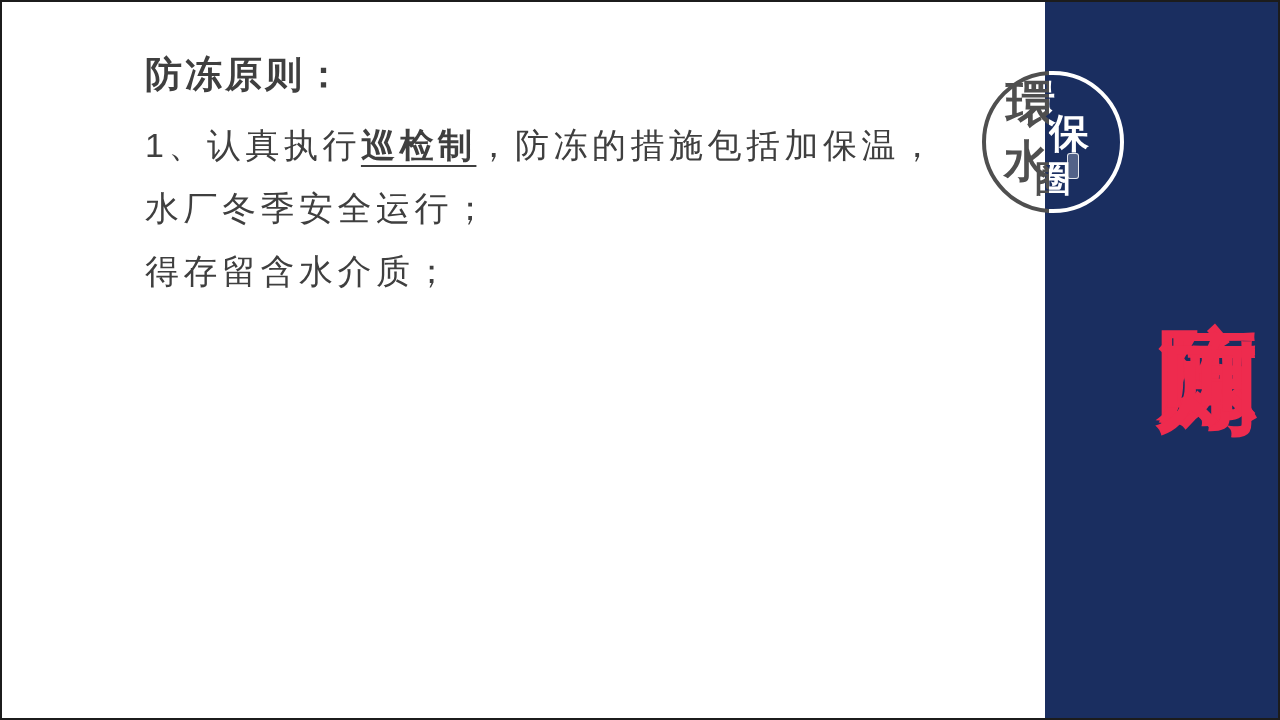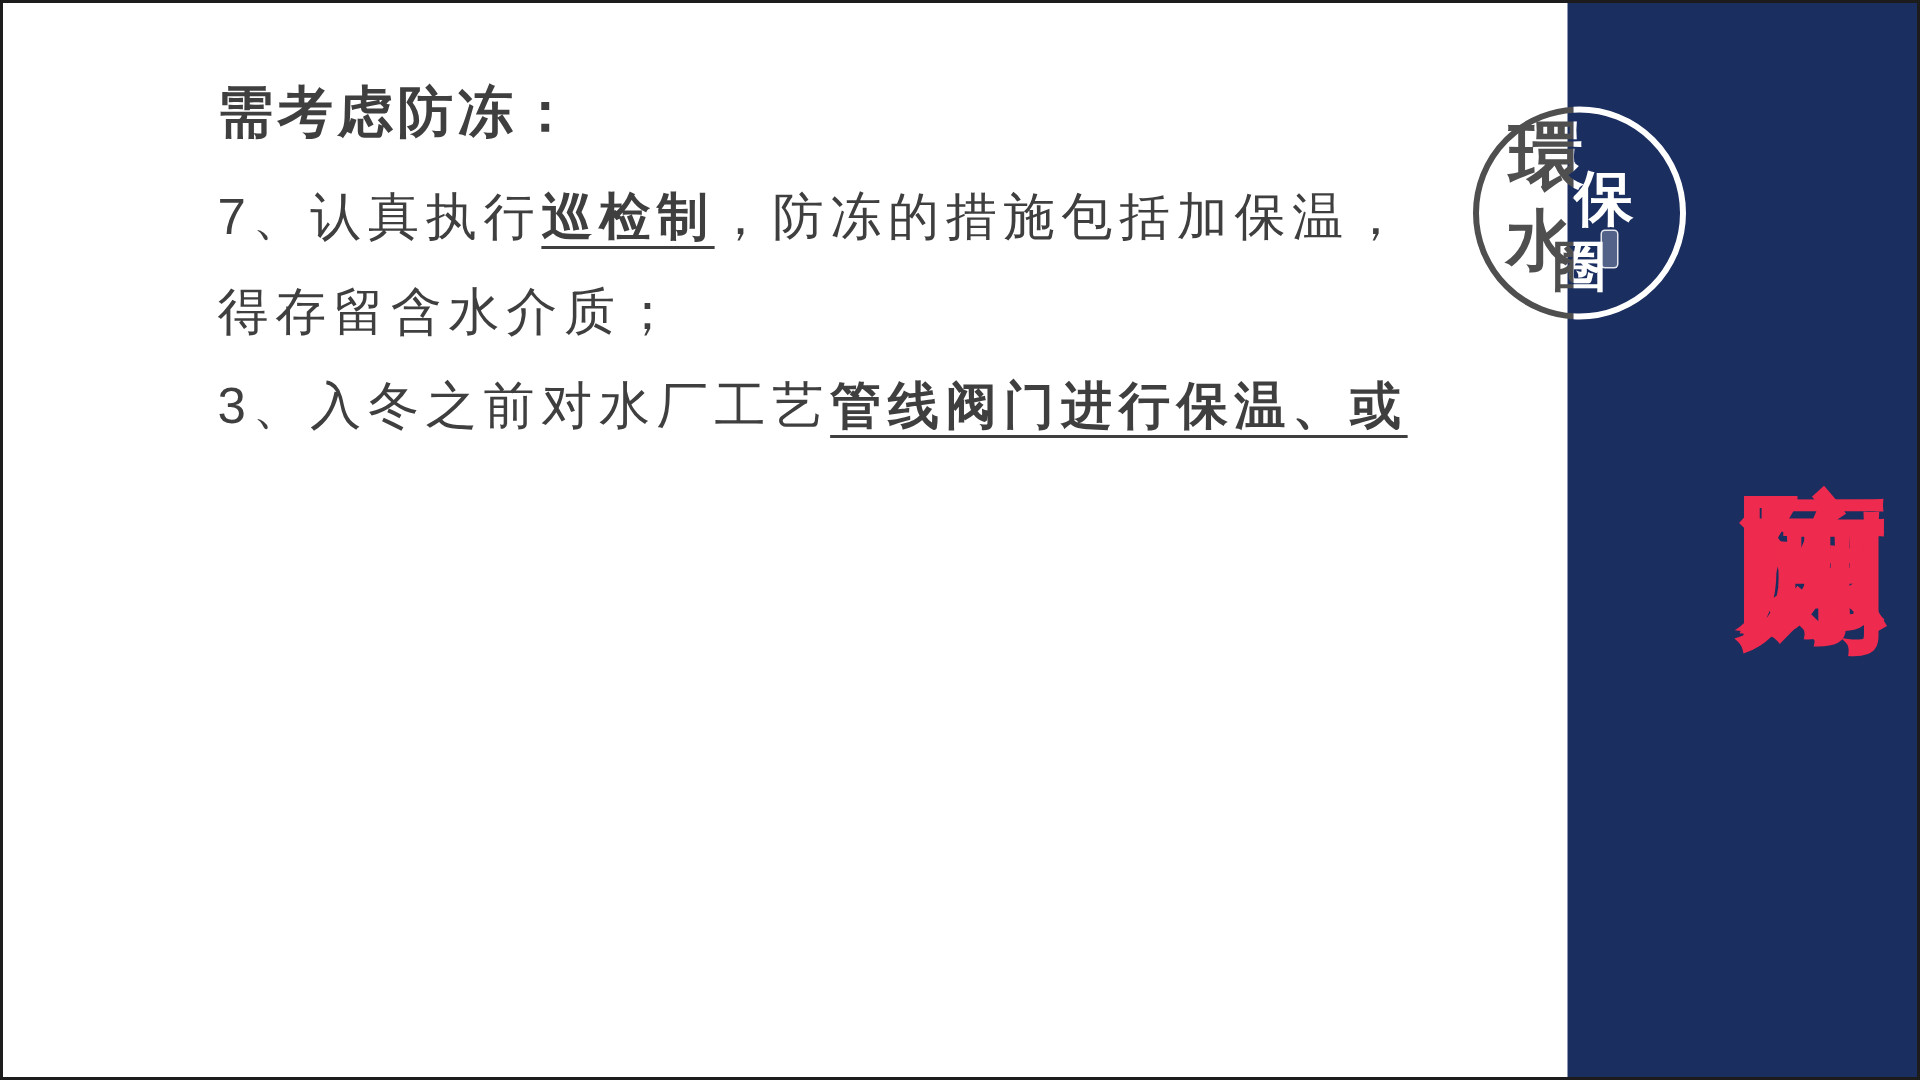--- a/index.html
+++ b/index.html
@@ -65,25 +65,25 @@
     background:rgba(255,255,255,.25);
     border-radius:3px;
   }
 </style>
 </head>
 <body>
 
 <div class="slide">
 
   <div class="content">
-    <div class="slide-title">需考虑防冻：</div>
+    <div class="slide-title">防冻原则：</div>
     <div>
-        <div class="body-line"><span>7、认真执行</span><span class="b u">巡检制</span><span>，防冻的措施包括加保温，</span></div>
+        <div class="body-line"><span>1、认真执行</span><span class="b u">巡检制</span><span>，防冻的措施包括加保温，</span></div>
+        <div class="body-line"><span>水厂冬季安全运行；</span></div>
         <div class="body-line"><span>得存留含水介质；</span></div>
-        <div class="body-line"><span>3、入冬之前对水厂工艺</span><span class="b u">管线阀门进行保温、或</span></div>
       </div>
   </div>
 
   <div class="sidebar">
     <div class="sidebar-title">防冻原则</div>
   </div>
 
   <div class="logo">
     <div class="logo-layer dark">
         <svg viewBox="0 0 146 146" width="146" height="146">

